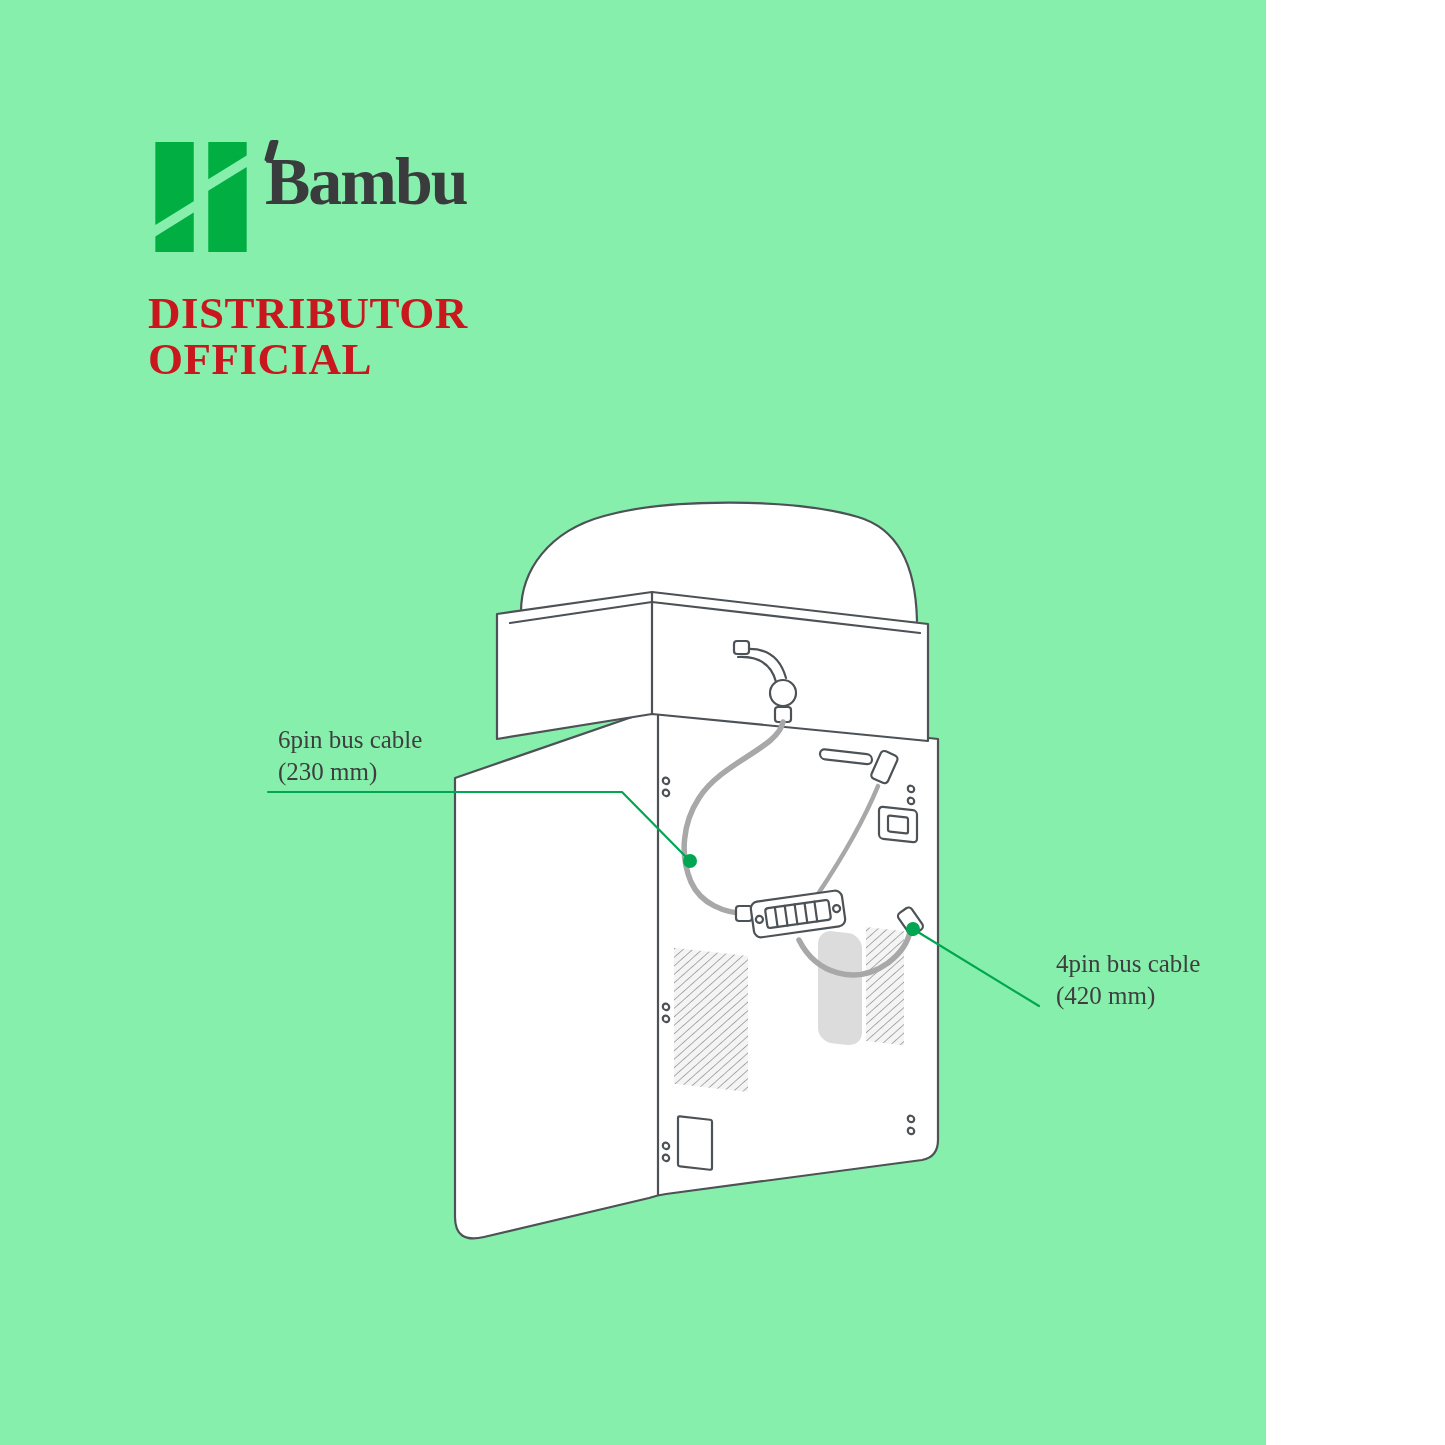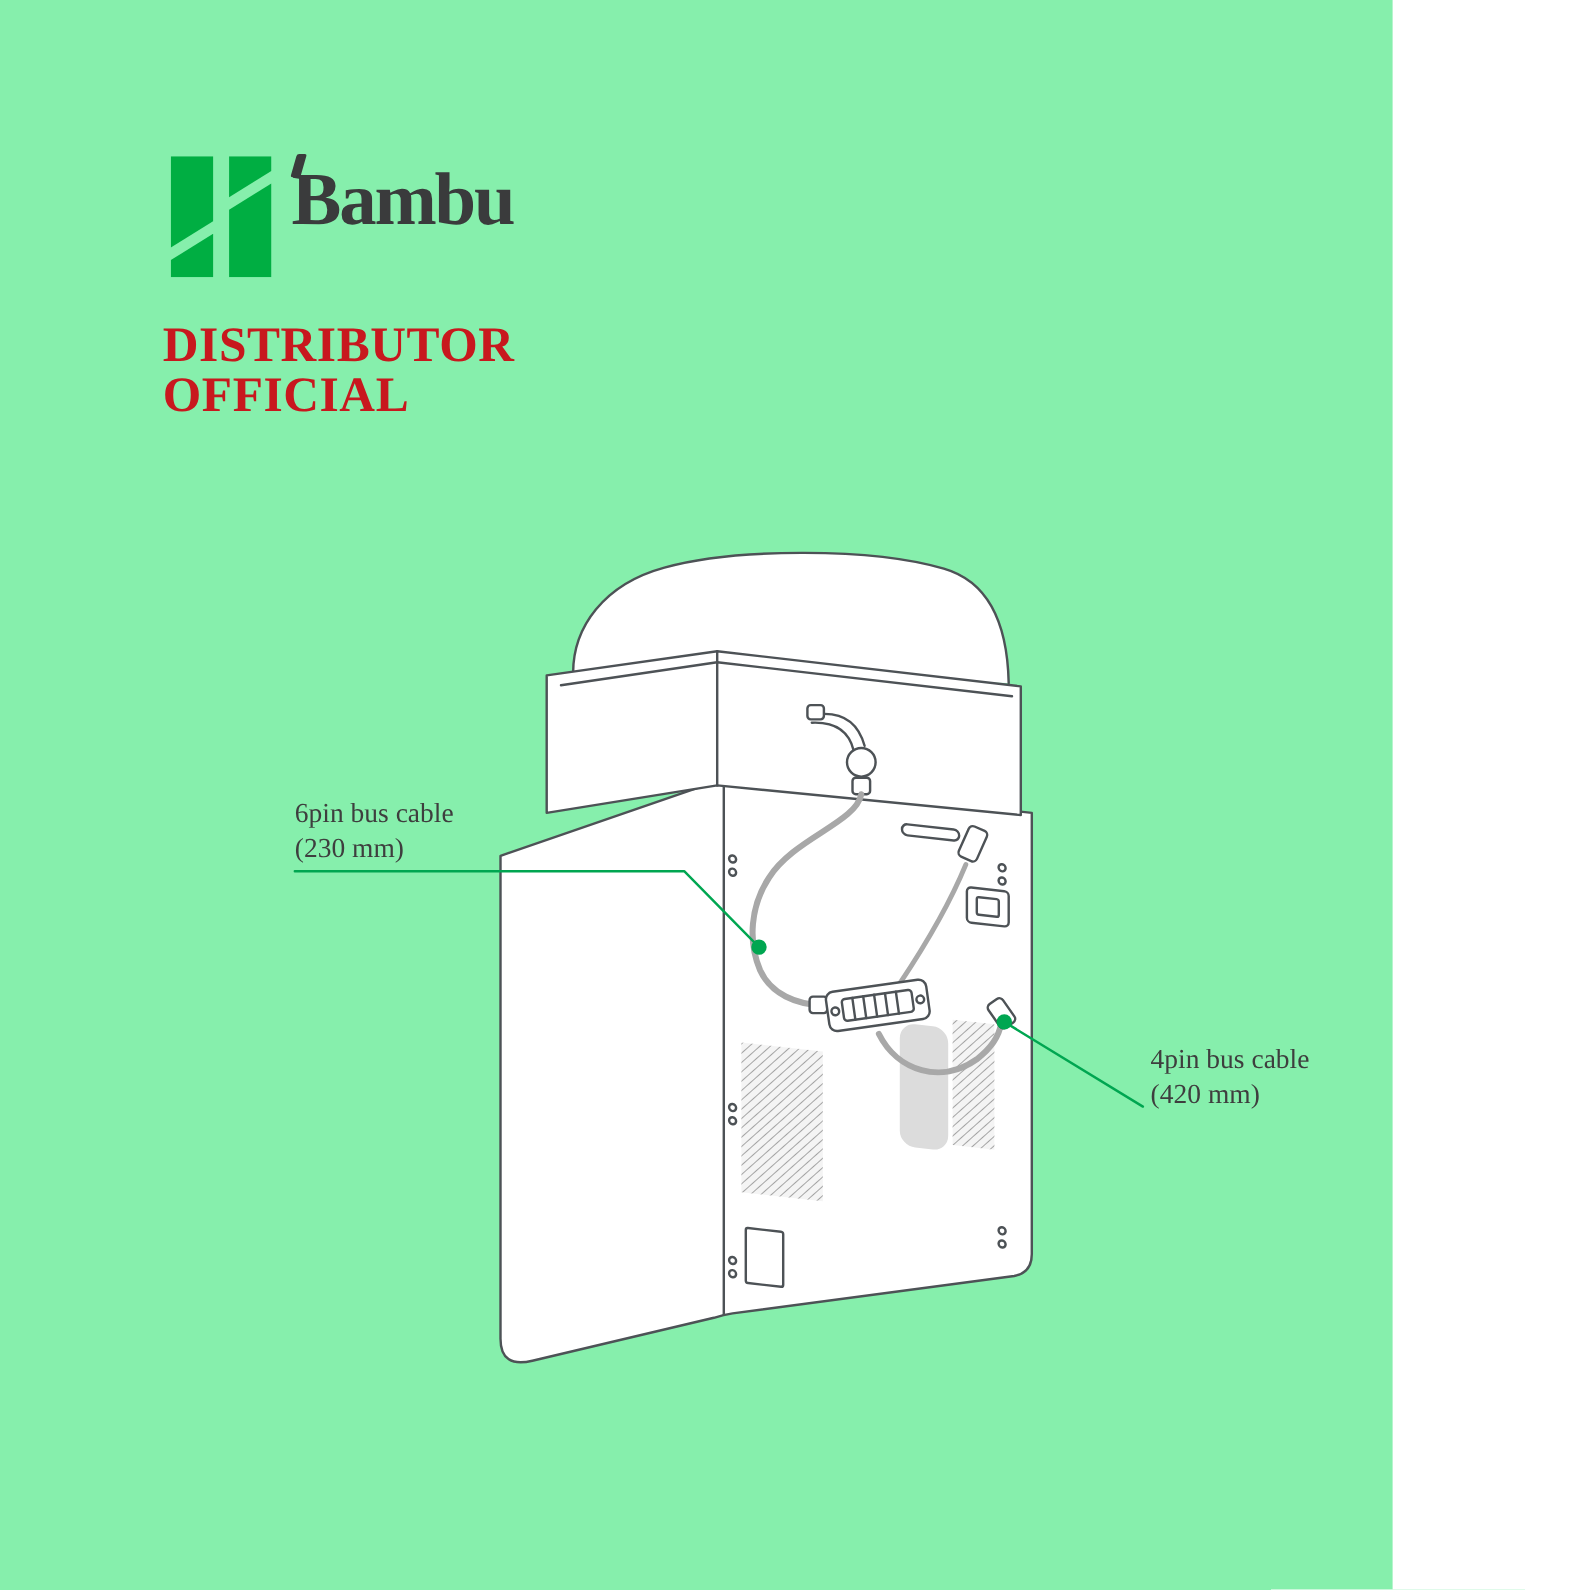--- a/index.html
+++ b/index.html
@@ -19,21 +19,21 @@
     transform:skewX(-16deg);border-radius:2px;
   }
   
   .distributor{
     position:absolute;left:148px;top:291px;font-weight:bold;font-size:45px;
     line-height:1.02;color:#c8181e;letter-spacing:0.5px;
   }
   
   .diagram-svg{position:absolute;left:0;top:0;}
   .diagram-label{
-    position:absolute;font-size:25px;color:#3e3e3e;line-height:1.28;font-weight:400;
+    position:absolute;font-size:25px;color:#3e3e3e;line-height:1.28;font-weight:400;margin-left:10px;
   }
   .label-6pin{left:268px;top:724px;}
   .label-4pin{left:1046px;top:948px;}
 </style>
 </head>
 <body>
 
 <div class="canvas">
 
   <div class="brand">

